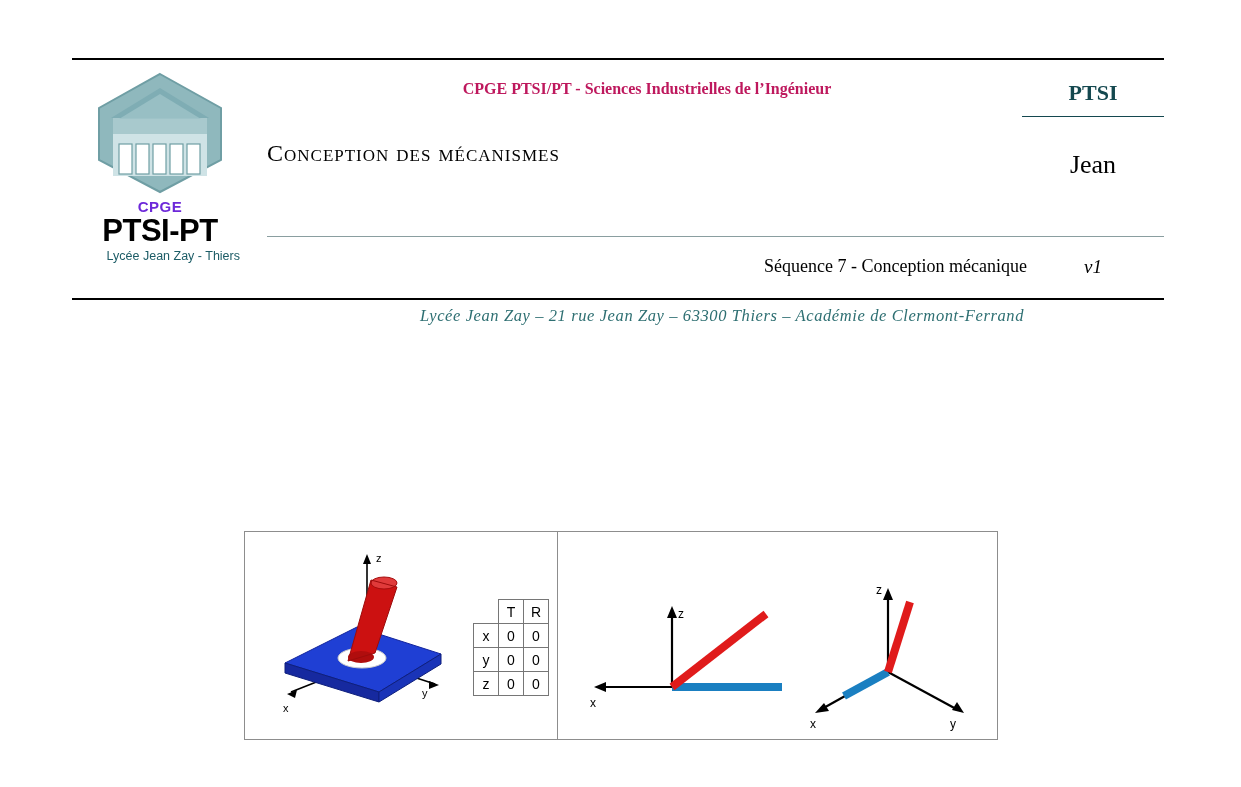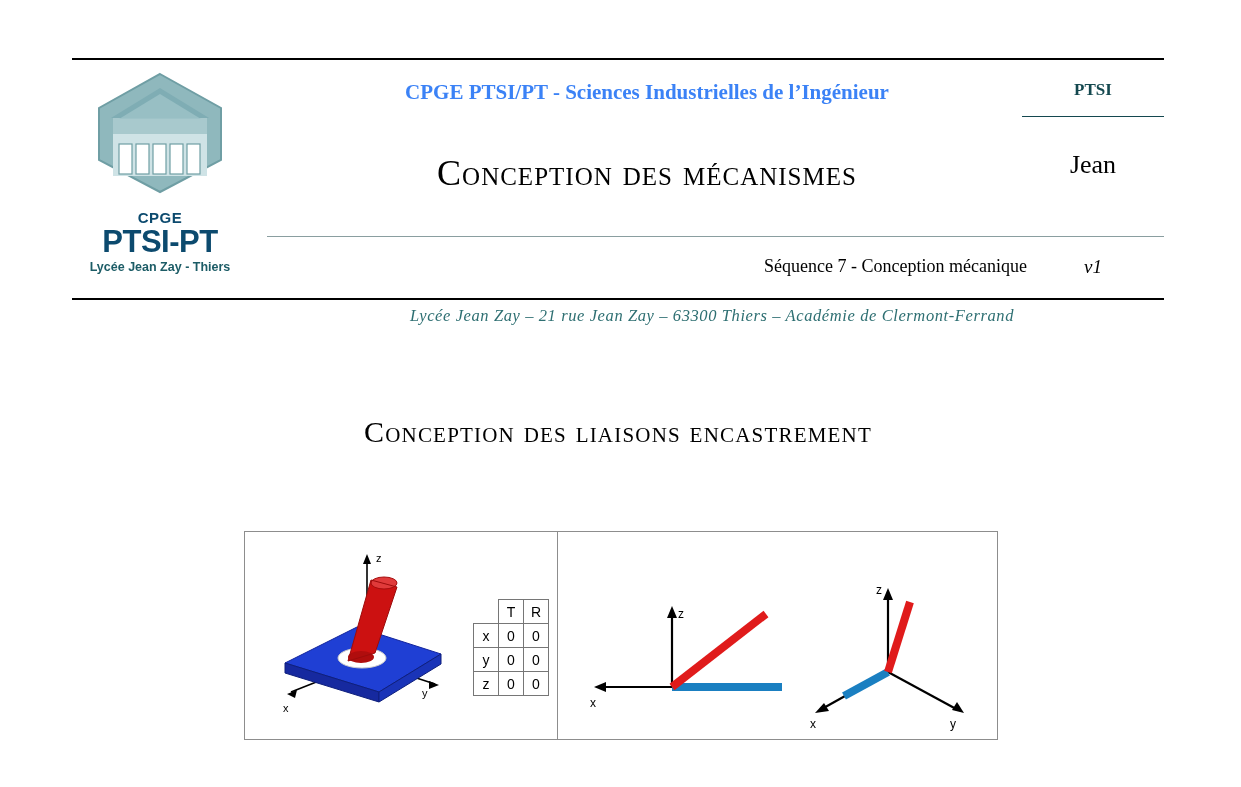--- a/index.html
+++ b/index.html
@@ -56,77 +56,77 @@
   .logo-hex {
     width: 130px;
     height: 122px;
     margin: 0 auto;
     display: block;
   }
   .logo-cpge {
     font-family: "Liberation Sans", sans-serif;
     font-size: 15px;
     font-weight: bold;
-    color: #0c4a6e;
+    color: #6d28d9;
     letter-spacing: 0.5px;
-    margin-top: 15px;
+    margin-top: 4px;
   }
   .logo-ptsi {
     font-family: "Liberation Sans", sans-serif;
     font-size: 31px;
     font-weight: bold;
-    color: #0c4a6e;
+    color: #000000;
     line-height: 1.05;
     letter-spacing: -0.5px;
   }
   .logo-lycee {
     font-family: "Liberation Sans", sans-serif;
     font-size: 12.5px;
-    font-weight: bold;
+    font-weight: normal;
     color: #1c5c66;
     margin-top: 1px;
+    text-align: right;
   }
 
   
   .hdr-line1 {
     position: absolute;
     left: 195px;
     top: 22px;
     width: 760px;
     text-align: center;
-    font-size: 21px;
+    font-size: 16px;
     font-weight: bold;
-    color: #3b82f6;
+    color: #be185d;
     font-family: "Liberation Serif", serif;
   }
   .hdr-ptsi-badge {
     position: absolute;
     left: 950px;
     top: 22px;
     width: 142px;
     text-align: center;
-    font-size: 17px;
+    font-size: 22px;
     font-weight: bold;
     color: #14484f;
   }
   .hdr-sep-right {
     position: absolute;
     left: 950px;
     top: 58px;
     width: 142px;
     height: 1px;
     background: #14484f;
   }
   .hdr-title {
     position: absolute;
     left: 195px;
-    top: 94px;
+    top: 82px;
     width: 760px;
-    text-align: center;
-    font-size: 36px;
+    font-size: 24px;
     font-variant: small-caps;
     letter-spacing: 1px;
   }
   .hdr-cours {
     position: absolute;
     left: 950px;
     top: 92px;
     width: 142px;
     text-align: center;
     font-size: 26px;
@@ -151,21 +151,21 @@
     position: absolute;
     left: 950px;
     top: 198px;
     width: 142px;
     text-align: center;
     font-size: 19px;
     font-style: italic;
   }
   .hdr-address {
     position: absolute;
-    left: 190px;
+    left: 200px;
     top: 248px;
     width: 900px;
     text-align: center;
     font-size: 16.5px;
     font-style: italic;
     color: #2e6f72;
     letter-spacing: 0.6px;
   }
 
   
@@ -274,21 +274,20 @@
     <div class="hdr-sep-mid"></div>
 
     <div class="hdr-seq">Séquence 7 - Conception mécanique</div>
     <div class="hdr-version">v1</div>
 
     <div class="header-rule-bottom"></div>
 
     <div class="hdr-address">Lycée Jean Zay – 21 rue Jean Zay – 63300 Thiers – Académie de Clermont-Ferrand</div>
   </div>
 
-  <div class="doc-title">Conception des liaisons encastrement</div>
 
   <div class="figure">
     <div class="figure-divider"></div>
 
     <div class="fig-left">
       <svg class="fig-svg" width="312" height="207" viewBox="0 0 312 207">
 
         <g stroke="#000000" stroke-width="1.6" fill="none">
 
           <line x1="122" y1="130" x2="122" y2="26"></line>

